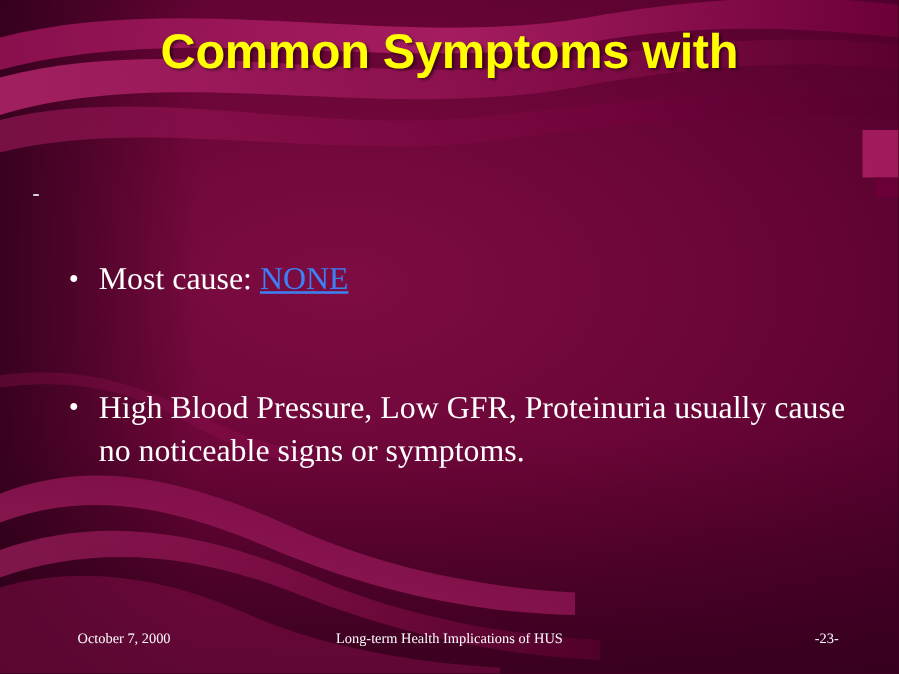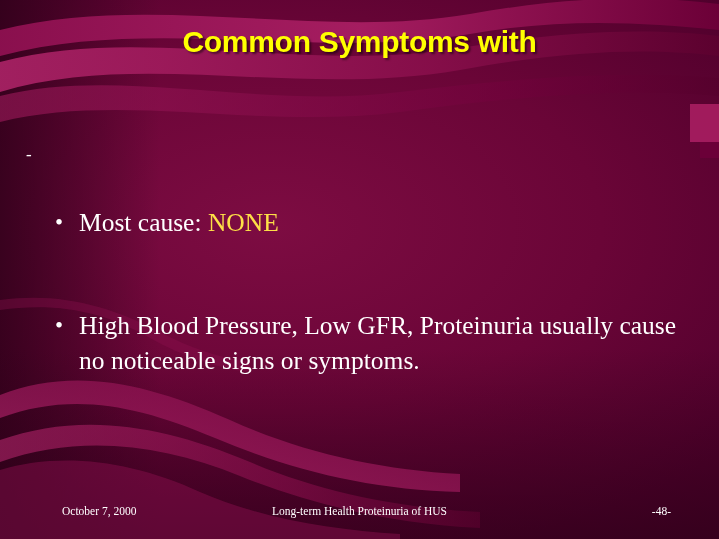--- a/index.html
+++ b/index.html
@@ -42,21 +42,21 @@
 
   .title {
     position: absolute;
     left: 0;
     right: 0;
     top: 18px;
     text-align: center;
     color: #ffff00;
     font-family: "Liberation Sans", sans-serif;
     font-weight: bold;
-    font-size: 30px;
+    font-size: 39px;
     line-height: 48px;
     letter-spacing: -0.3px;
     text-shadow: 2px 2px 2px rgba(0,0,0,0.45);
   }
   .dash {
     position: absolute;
     left: 26px;
     top: 146px;
     color: #ffffff;
     font-size: 17px;
@@ -86,21 +86,22 @@
     font-size: 23px;
     line-height: 35px;
     text-align: left;
     padding-left: 3px;
     box-sizing: border-box;
   }
   .bullet-text {
     flex: 1 1 auto;
   }
   .link {
-    color: #fde047;
+    color: #3b82f6;
+    text-decoration: underline;
   }
 
   .footer {
     position: absolute;
     left: 0;
     right: 0;
     bottom: 18px;
     height: 16px;
     color: #ffffff;
     font-size: 11.5px;
@@ -185,17 +186,17 @@
 
     <div class="bullet-row second">
       <div class="bullet-dot">•</div>
       <div class="bullet-text">High Blood Pressure, Low GFR,  Proteinuria usually cause no noticeable signs or symptoms.</div>
     </div>
 
   </div>
 
   <div class="footer">
     <div class="footer-date">October 7, 2000</div>
-    <div class="footer-center">Long-term Health Proteinuria of HUS</div>
-    <div class="footer-page">-48-</div>
+    <div class="footer-center">Long-term Health Implications of HUS</div>
+    <div class="footer-page">-23-</div>
   </div>
 
 </div>
 
 </body></html>

